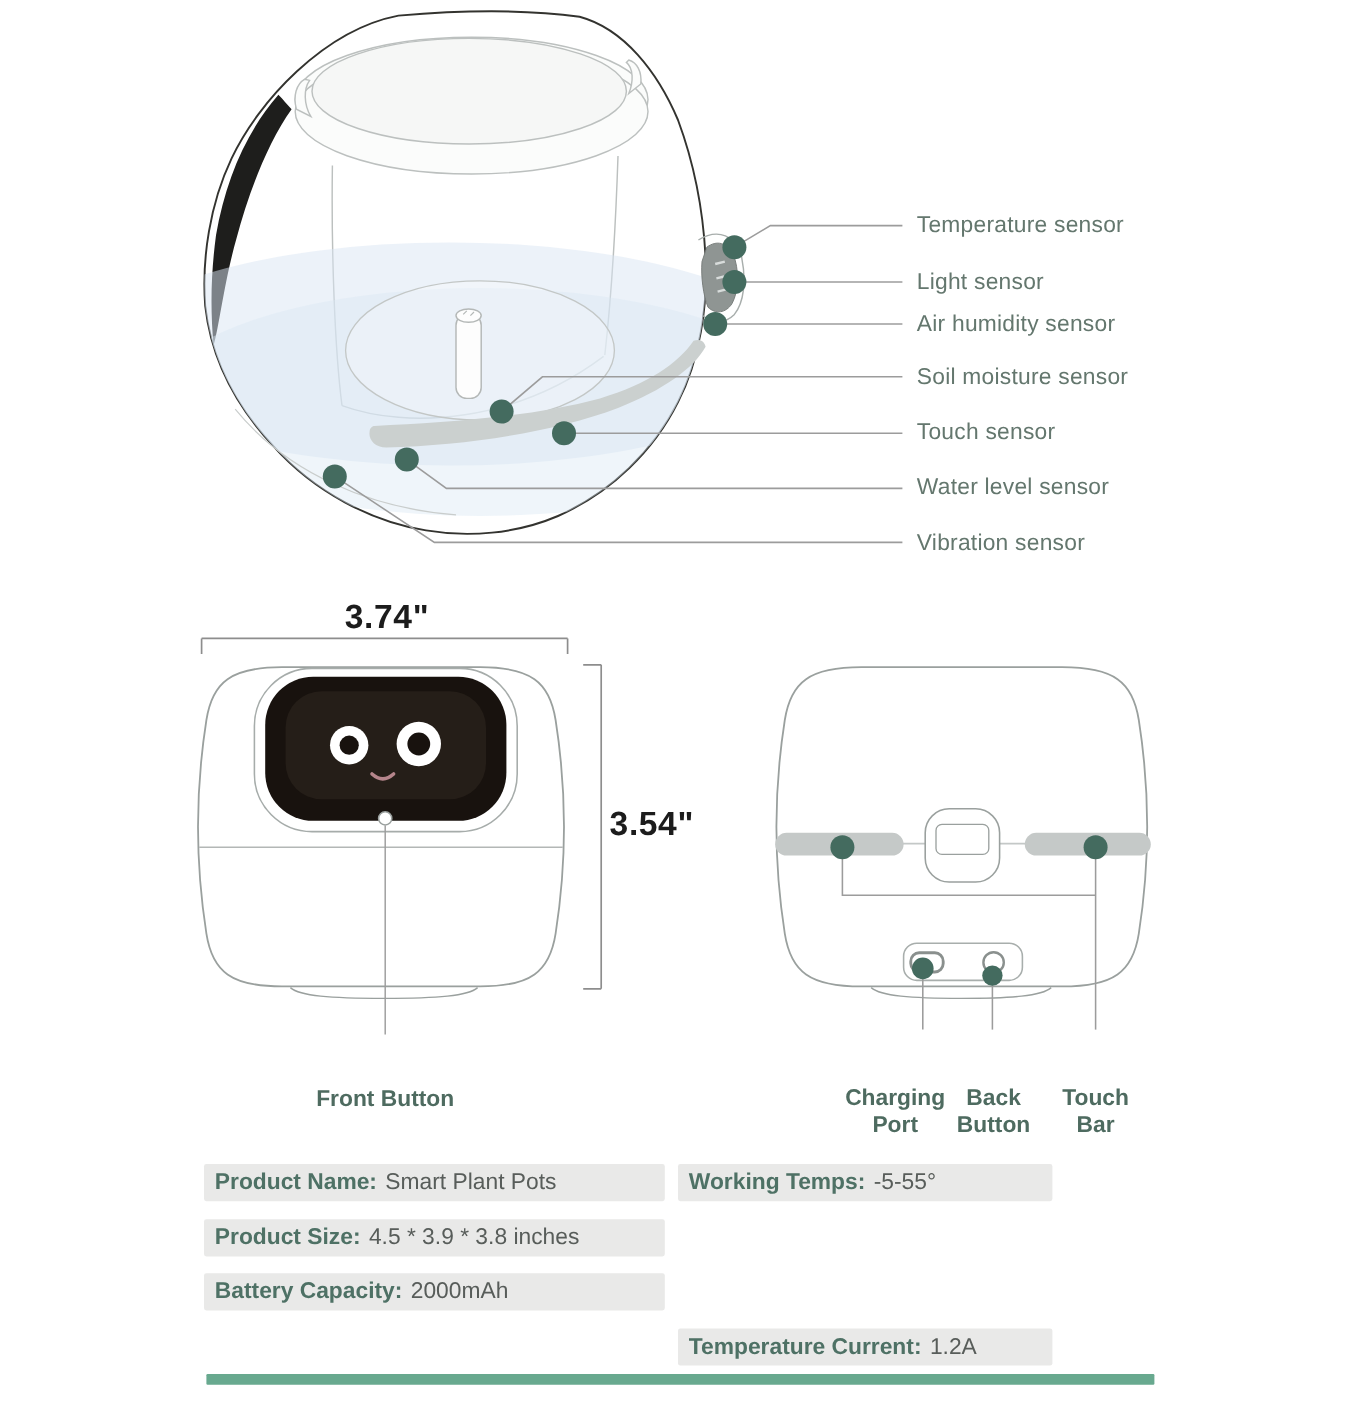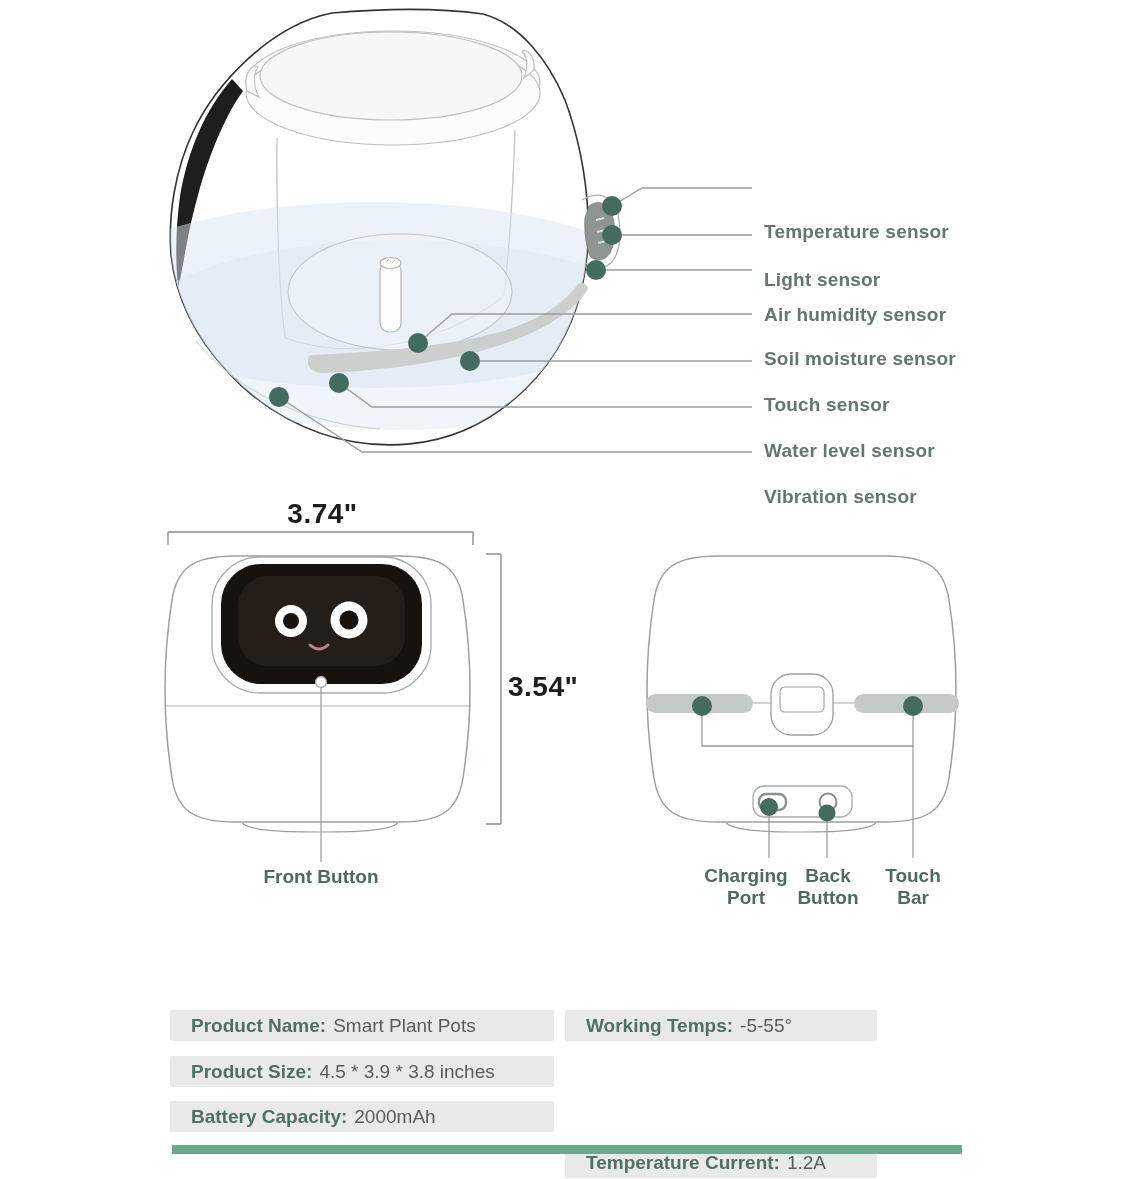--- a/index.html
+++ b/index.html
@@ -8,58 +8,57 @@
     width:1125px;height:1179px;
     background:#ffffff;
     font-family:"Liberation Sans", sans-serif;
     overflow:hidden;
   }
   #artwork{position:absolute;left:0;top:0;}
   .sensor-label{
     position:absolute;
     left:764px;
     font-size:19px;
-    font-weight:700;
+    font-weight:400;
     color:#64776e;
     line-height:24px;
     white-space:nowrap;
     letter-spacing:.2px;
-    margin-top:44px;
   }
   .dim-label{
     position:absolute;
     font-size:28px;
     font-weight:700;
     color:#1c1c1c;
     letter-spacing:.5px;
     white-space:nowrap;
   }
   .part-label{
     position:absolute;
     font-size:19px;
     font-weight:700;
     color:#4e6b60;
     text-align:center;
     line-height:22px;
     white-space:nowrap;
+    margin-top:40px;
   }
   .part-label span{display:block;}
   
   #spec-table{position:absolute;left:170px;top:970px;width:793px;}
   .spec-row{position:absolute;left:0;height:31px;width:100%;}
   .spec-cell{
     position:absolute;top:0;height:31px;
     background:#e9e9e8;
     border-radius:2px;
     display:flex;align-items:center;
-    padding-left:21px;box-sizing:border-box;
+    padding-left:9px;box-sizing:border-box;
     font-size:19px;
     white-space:nowrap;
     overflow:hidden;
-    margin-top:40px;
   }
   .spec-cell .lbl{font-weight:700;color:#4e7165;margin-right:7px;}
   .spec-cell .val{font-weight:400;color:#585d5a;}
   .cell-left{left:0;width:384px;}
   .cell-right{left:395px;width:312px;}
   .row-0{top:0;} .row-1{top:46px;} .row-2{top:91px;} .row-3{top:137px;}
   #table-divider{
     position:absolute;left:2px;top:175px;width:790px;height:9px;
     background:#68a98f;border-radius:1px;
   }

